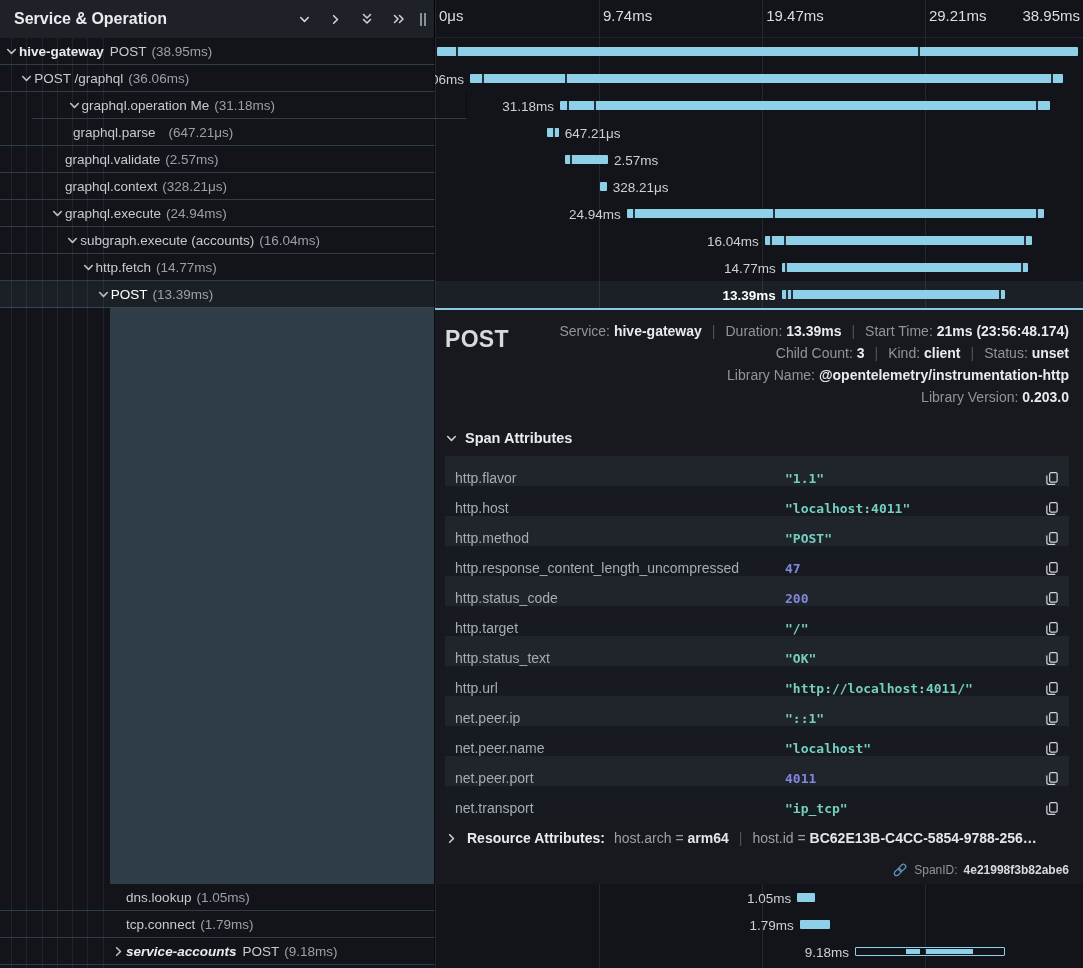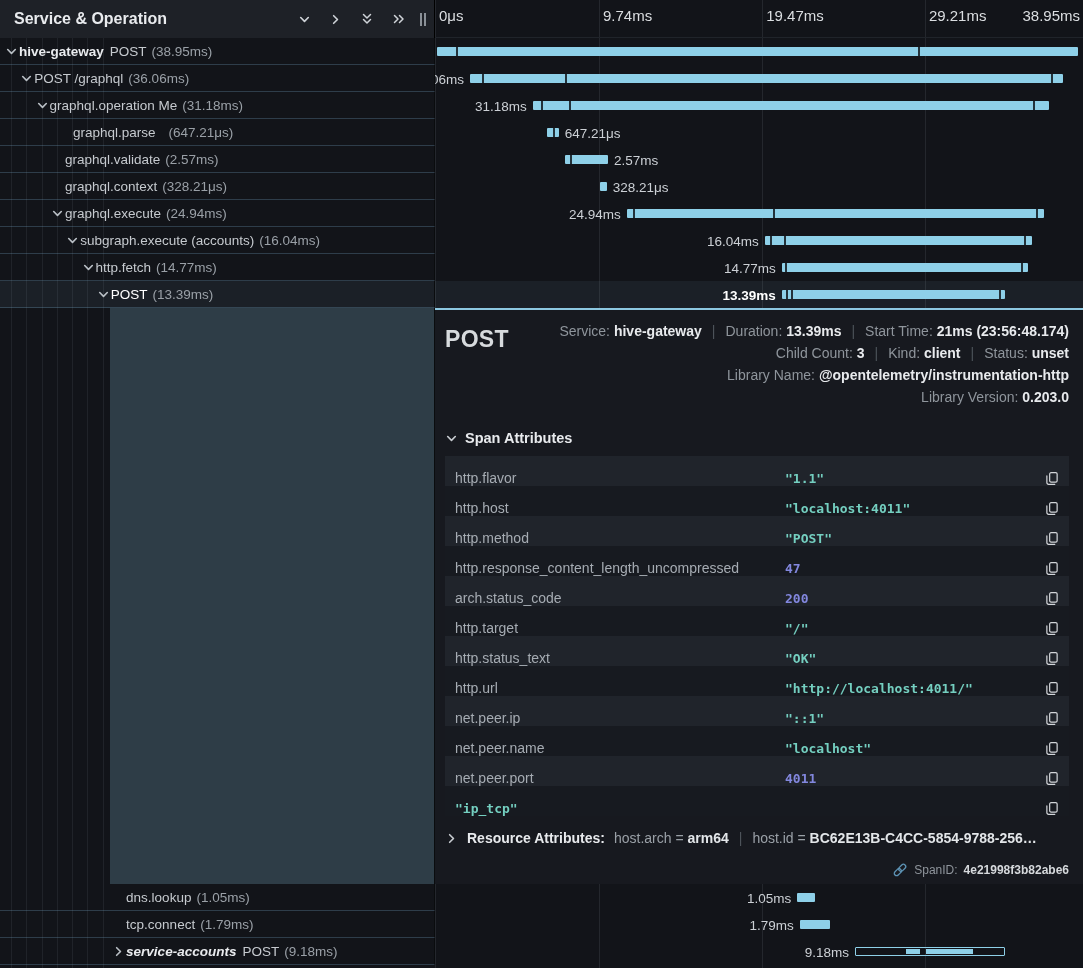--- a/index.html
+++ b/index.html
@@ -184,21 +184,21 @@
     <div class="cell-r">
       <span class="bar-label" style="right: calc(94.6% + 6px);">36.06ms</span>
       <div class="bar" style="left: 5.4%; width: 91.5%;">
             <i class="notch" style="left: 2%;"></i>
             <i class="notch" style="left: 16%;"></i>
             <i class="notch" style="left: 98%;"></i>
           </div>
     </div>
   </div>
       <div class="row">
-    <div class="cell-l" style="padding-left: 35.6px;">
+    <div class="cell-l" style="padding-left: 35.6px; margin-left: 32px;">
       <span class="chev">
             <svg width="13" height="13" viewBox="0 0 12 12">
               <polyline points="2.5,4.2 6,7.7 9.5,4.2" fill="none" stroke="currentColor" stroke-width="1.5" stroke-linecap="round" stroke-linejoin="round"></polyline>
             </svg>
           </span>
 
       <span class="op">graphql.operation Me</span>
       <span class="dur">(31.18ms)</span>
     </div>
     <div class="cell-r">
@@ -386,21 +386,21 @@
     <span class="attr-key">http.response_content_length_uncompressed</span>
     <span class="attr-val number">47</span>
     <span class="copy-btn">
               <svg width="14" height="15" viewBox="0 0 15 16">
                 <rect x="5" y="1.8" width="8" height="10" rx="1.5" fill="none" stroke="currentColor" stroke-width="1.3"></rect>
                 <path d="M10.5 14.2H3.8a1.8 1.8 0 0 1-1.8-1.8V5.2" fill="none" stroke="currentColor" stroke-width="1.3" stroke-linecap="round"></path>
               </svg>
             </span>
   </div>
           <div class="attr-row">
-    <span class="attr-key">arch.status_code</span>
+    <span class="attr-key">http.status_code</span>
     <span class="attr-val number">200</span>
     <span class="copy-btn">
               <svg width="14" height="15" viewBox="0 0 15 16">
                 <rect x="5" y="1.8" width="8" height="10" rx="1.5" fill="none" stroke="currentColor" stroke-width="1.3"></rect>
                 <path d="M10.5 14.2H3.8a1.8 1.8 0 0 1-1.8-1.8V5.2" fill="none" stroke="currentColor" stroke-width="1.3" stroke-linecap="round"></path>
               </svg>
             </span>
   </div>
           <div class="attr-row">
     <span class="attr-key">http.target</span>
@@ -456,20 +456,21 @@
     <span class="attr-key">net.peer.port</span>
     <span class="attr-val number">4011</span>
     <span class="copy-btn">
               <svg width="14" height="15" viewBox="0 0 15 16">
                 <rect x="5" y="1.8" width="8" height="10" rx="1.5" fill="none" stroke="currentColor" stroke-width="1.3"></rect>
                 <path d="M10.5 14.2H3.8a1.8 1.8 0 0 1-1.8-1.8V5.2" fill="none" stroke="currentColor" stroke-width="1.3" stroke-linecap="round"></path>
               </svg>
             </span>
   </div>
           <div class="attr-row">
+    <span class="attr-key">net.transport</span>
     <span class="attr-val string">"ip_tcp"</span>
     <span class="copy-btn">
               <svg width="14" height="15" viewBox="0 0 15 16">
                 <rect x="5" y="1.8" width="8" height="10" rx="1.5" fill="none" stroke="currentColor" stroke-width="1.3"></rect>
                 <path d="M10.5 14.2H3.8a1.8 1.8 0 0 1-1.8-1.8V5.2" fill="none" stroke="currentColor" stroke-width="1.3" stroke-linecap="round"></path>
               </svg>
             </span>
   </div>
         </div>
       <div class="resource-line">

